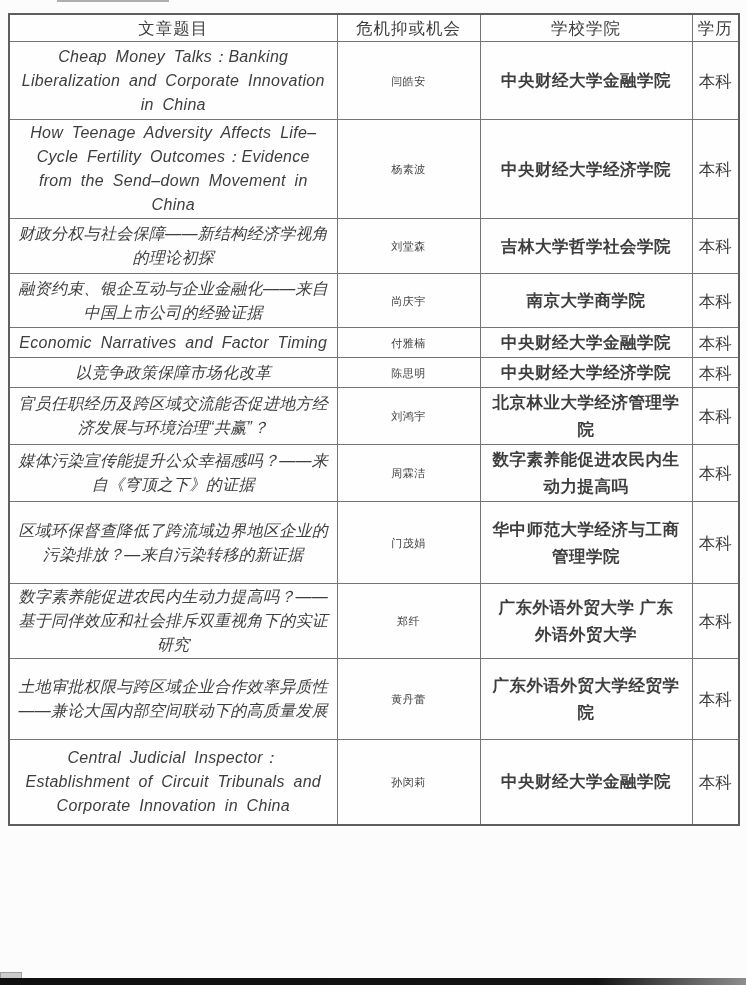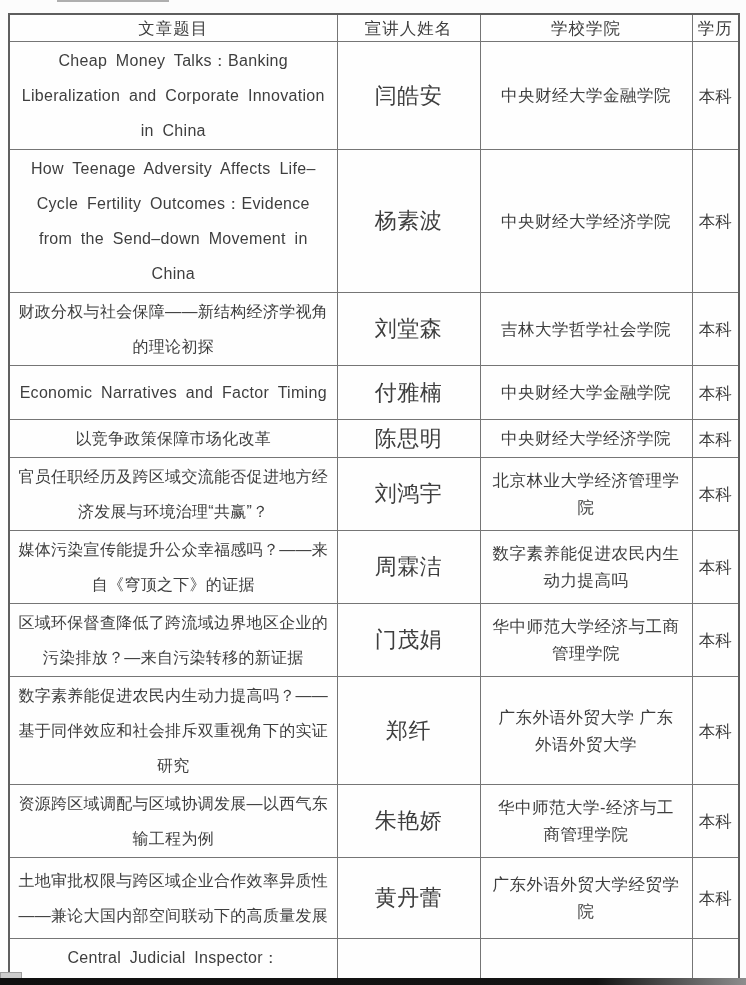--- a/index.html
+++ b/index.html
@@ -44,35 +44,37 @@
     overflow: hidden;
   }
   .schedule thead tr { height: 27px; margin-left: 44px; }
   .schedule thead th {
     font-size: 16.5px;
     letter-spacing: 1px;
     line-height: 24px;
   }
   td.c-title {
     font-size: 16px;
-    line-height: 35px;
+    line-height: 24px;
     letter-spacing: 0.3px;
     word-spacing: 4px;
     padding: 1px 6px;
+    font-style: italic;
   }
   td.c-name {
-    font-size: 22px;
+    font-size: 11px;
     letter-spacing: 0.5px;
     line-height: 26px;
   }
   td.c-school {
     font-size: 16.5px;
     letter-spacing: 0.5px;
     line-height: 27px;
     padding: 1px 11px;
+    font-weight: bold;
   }
   td.c-degree {
     font-size: 16.5px;
     line-height: 26px;
     padding: 1px 2px;
   }
   
   tbody tr:nth-child(1)  { height: 78px; }
   tbody tr:nth-child(2)  { height: 82px; margin-left: 8px; }
   tbody tr:nth-child(3)  { height: 55px; margin-top: 6px; }
@@ -116,21 +118,21 @@
 <table class="schedule">
   <colgroup>
     <col style="width:328px">
     <col style="width:143px">
     <col style="width:212px">
     <col style="width:47px">
   </colgroup>
   <thead>
     <tr>
       <th>文章题目</th>
-      <th>宣讲人姓名</th>
+      <th>危机抑或机会</th>
       <th>学校学院</th>
       <th>学历</th>
     </tr>
   </thead>
   <tbody id="table-body">
       <tr>
     <td class="c-title">Cheap Money Talks：Banking Liberalization and Corporate Innovation in China</td>
     <td class="c-name">闫皓安</td>
     <td class="c-school">中央财经大学金融学院</td>
     <td class="c-degree">本科</td>
@@ -141,20 +143,26 @@
     <td class="c-school">中央财经大学经济学院</td>
     <td class="c-degree">本科</td>
   </tr>
       <tr>
     <td class="c-title">财政分权与社会保障——新结构经济学视角的理论初探</td>
     <td class="c-name">刘堂森</td>
     <td class="c-school">吉林大学哲学社会学院</td>
     <td class="c-degree">本科</td>
   </tr>
       <tr>
+    <td class="c-title">融资约束、银企互动与企业金融化——来自中国上市公司的经验证据</td>
+    <td class="c-name">尚庆宇</td>
+    <td class="c-school">南京大学商学院</td>
+    <td class="c-degree">本科</td>
+  </tr>
+      <tr>
     <td class="c-title">Economic Narratives and Factor Timing</td>
     <td class="c-name">付雅楠</td>
     <td class="c-school">中央财经大学金融学院</td>
     <td class="c-degree">本科</td>
   </tr>
       <tr>
     <td class="c-title">以竞争政策保障市场化改革</td>
     <td class="c-name">陈思明</td>
     <td class="c-school">中央财经大学经济学院</td>
     <td class="c-degree">本科</td>
@@ -177,26 +185,20 @@
     <td class="c-school">华中师范大学经济与工商管理学院</td>
     <td class="c-degree">本科</td>
   </tr>
       <tr>
     <td class="c-title">数字素养能促进农民内生动力提高吗？——基于同伴效应和社会排斥双重视角下的实证研究</td>
     <td class="c-name">郑纤</td>
     <td class="c-school">广东外语外贸大学 广东外语外贸大学</td>
     <td class="c-degree">本科</td>
   </tr>
       <tr>
-    <td class="c-title">资源跨区域调配与区域协调发展—以西气东输工程为例</td>
-    <td class="c-name">朱艳娇</td>
-    <td class="c-school">华中师范大学-经济与工商管理学院</td>
-    <td class="c-degree">本科</td>
-  </tr>
-      <tr>
     <td class="c-title">土地审批权限与跨区域企业合作效率异质性——兼论大国内部空间联动下的高质量发展</td>
     <td class="c-name">黄丹蕾</td>
     <td class="c-school">广东外语外贸大学经贸学院</td>
     <td class="c-degree">本科</td>
   </tr>
       <tr>
     <td class="c-title">Central Judicial Inspector：Establishment of Circuit Tribunals and Corporate Innovation in China</td>
     <td class="c-name">孙闵莉</td>
     <td class="c-school">中央财经大学金融学院</td>
     <td class="c-degree">本科</td>

